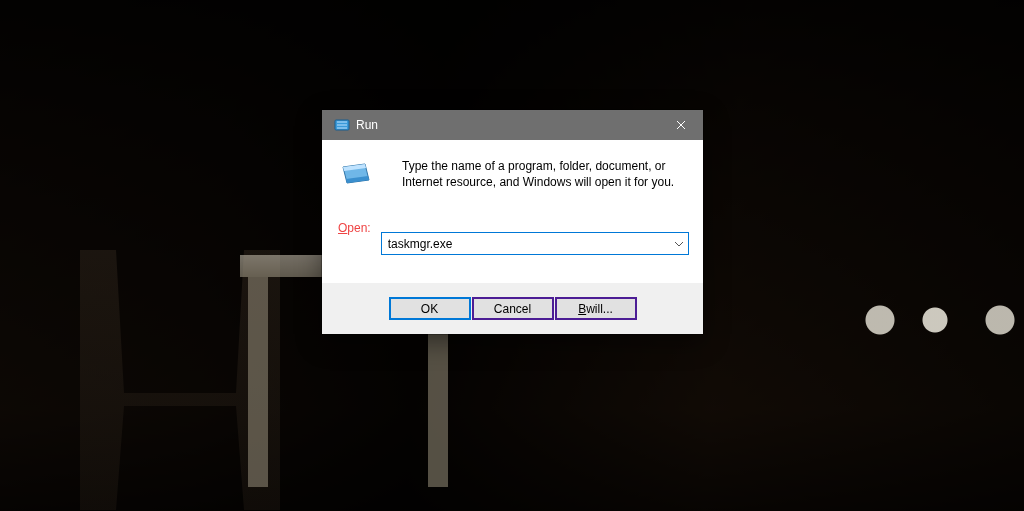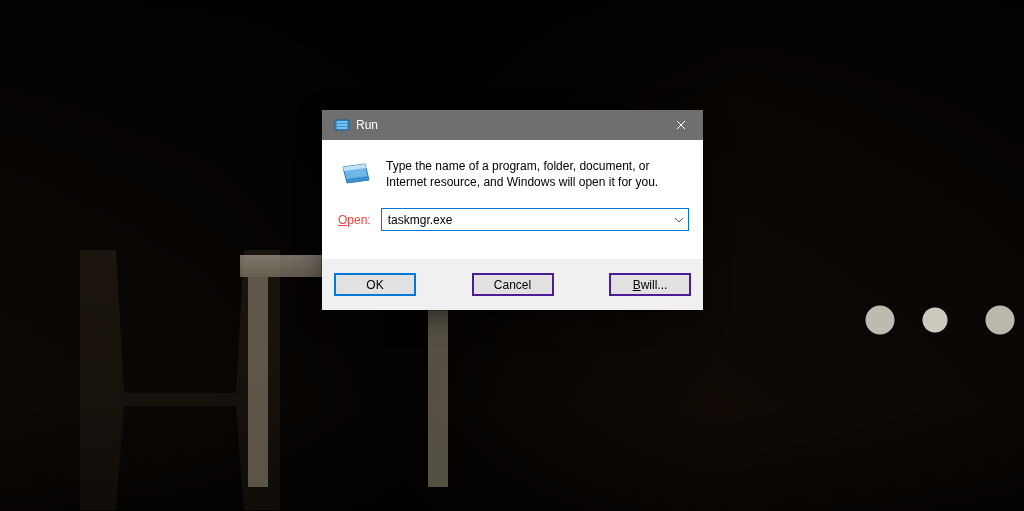--- a/index.html
+++ b/index.html
@@ -59,48 +59,48 @@
   .close-btn {
     width: 45px; height: 30px;
     display:flex; align-items:center; justify-content:center;
     color:#fff; cursor:default;
   }
   .close-btn svg { stroke:#fff; stroke-width:1; }
 
   .body {
     padding: 18px 14px 0 14px;
   }
-  .row1 { display:flex; gap:14px; align-items:flex-start; margin-bottom:18px; padding-left:4px;}
+  .row1 { display:flex; gap:30px; align-items:flex-start; margin-bottom:10px; padding-left:4px;}
   .run-icon { width:32px; height:32px; flex:none; }
   .desc { font-size:12px; color:#000; line-height:1.35; }
 
   .row2 { display:flex; align-items:center; gap:10px; margin-bottom:28px; padding-left:2px;}
   .open-label { font-size:12px; color:#ef4444; }
   .open-label .ul { text-decoration: underline; }
   .combo {
     flex:1; height:23px; position:relative;
     border:1px solid #0078d7;
-    display:flex; align-items:center;
+    display:flex; align-items:center;margin-top:32px;
   }
   .combo input {
     flex:1; border:none; outline:none;
     font-size:12px; font-family:inherit;
     padding:0 6px; height:100%;
     background:transparent;
   }
   .combo-chevron {
     width:18px; height:100%;
     display:flex; align-items:center; justify-content:center;
     color:#555;
   }
 
   .footer {
     background:#f0f0f0;
     padding:14px 12px 14px 12px;
-    display:flex; justify-content:space-between; gap:8px;
+    display:flex; justify-content:center; gap:1px;
   }
   .btn {
     min-width:82px; height:23px;
     font-size:12px; font-family:inherit;
     background:#e1e1e1;
     border:2px solid #4c1d95;
     cursor:default;
     padding:0 10px;
   }
   .btn.default {

